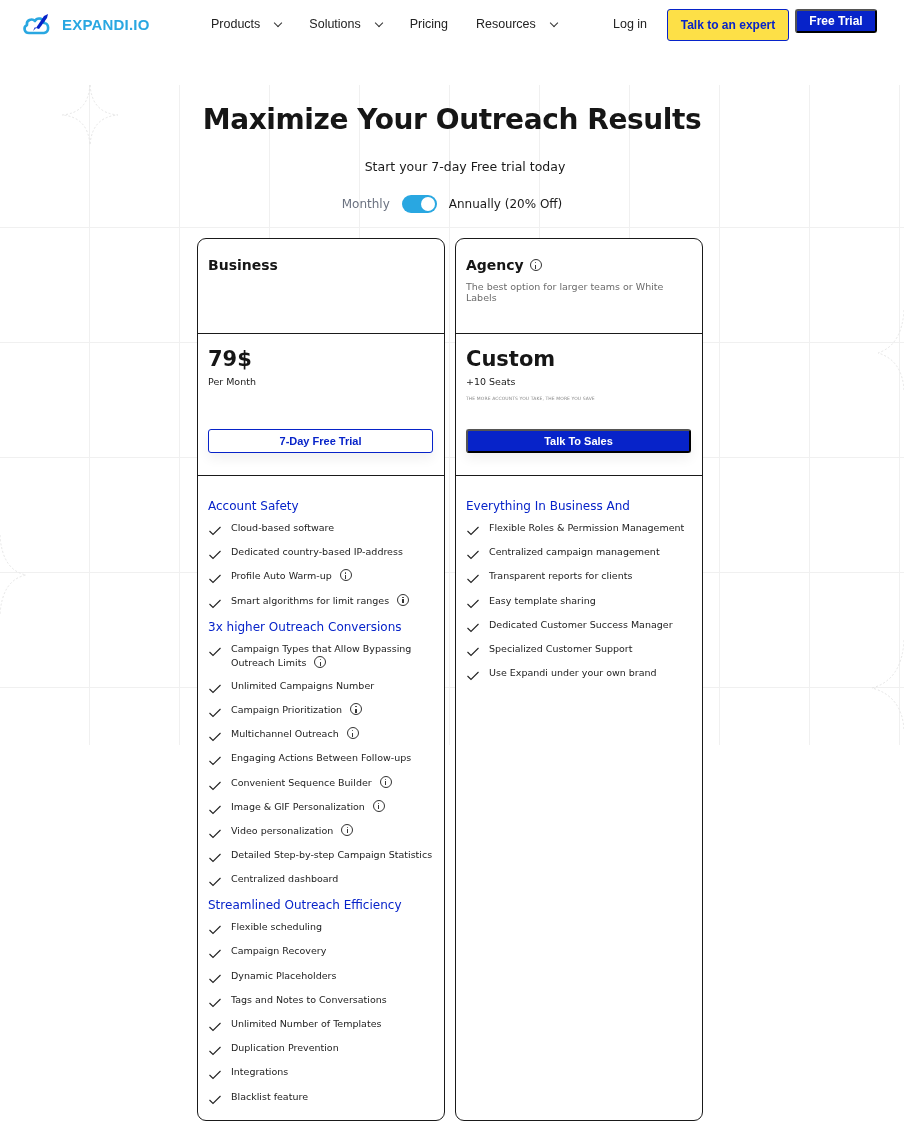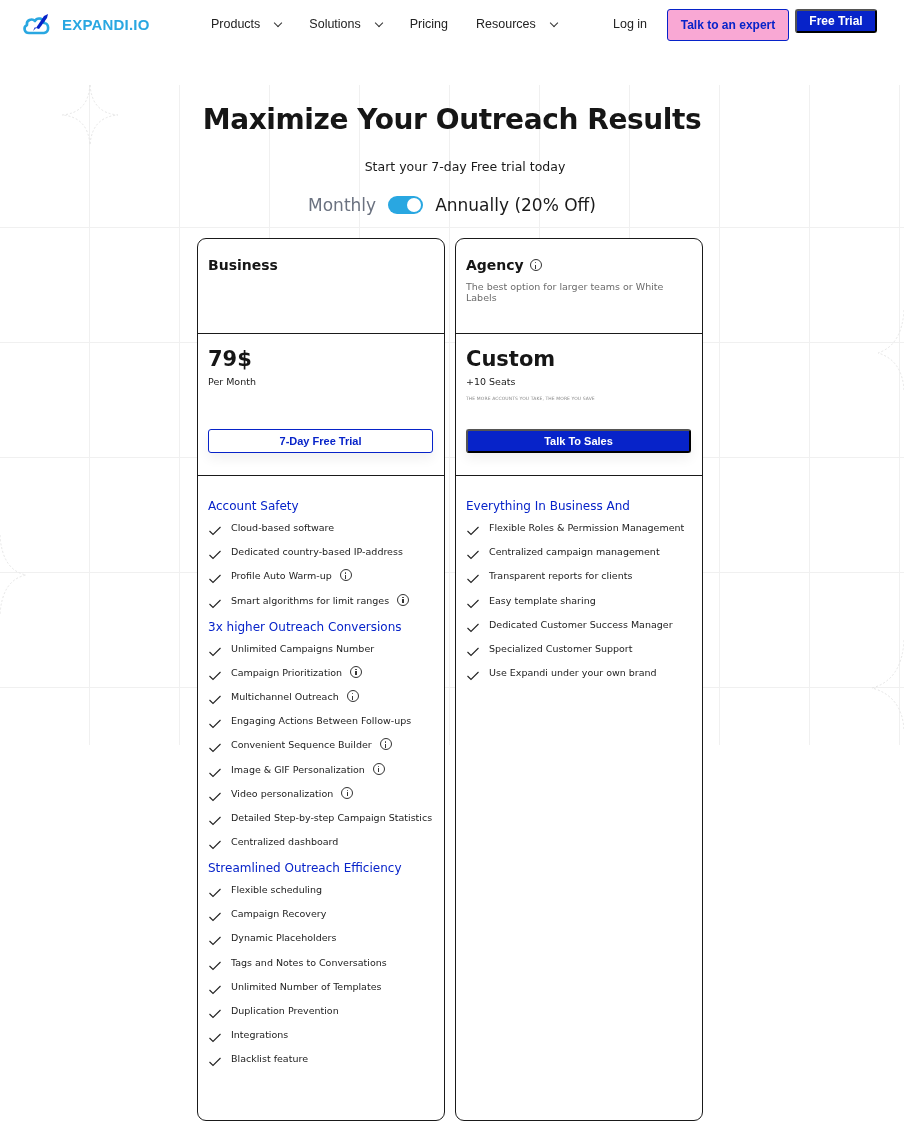--- a/index.html
+++ b/index.html
@@ -18,27 +18,27 @@
   .bg-star { position: absolute; z-index: 0; }
 
   
   .header { position: absolute; left: 0; top: 0; width: 904px; height: 50px; z-index: 2; background: #fff; }
   .logo { position: absolute; left: 22px; top: 12px; display: flex; align-items: center; gap: 10px; }
   .logo-text { font-family: "Liberation Sans", sans-serif; font-weight: 700; font-size: 15px; color: #29a7e1; letter-spacing: 0.2px; }
   .nav { position: absolute; left: 211px; top: 17px; display: flex; gap: 0; }
   .nav-item { font-family: "Liberation Sans", sans-serif; font-size: 12.5px; color: #222; display: flex; align-items: center; gap: 15px; margin-right: 28px; cursor: pointer; }
   .nav-item .chev { width: 6px; height: 6px; border-right: 1.3px solid #333; border-bottom: 1.3px solid #333; transform: rotate(45deg); margin-top: -3px; }
   .login { position: absolute; left: 613px; top: 17px; font-family: "Liberation Sans", sans-serif; font-size: 12.5px; color: #222; cursor: pointer; }
-  .btn-expert { position: absolute; left: 667px; top: 9px; width: 122px; height: 32px; border: 1.3px solid #0723c9; border-radius: 3px; color: #0723c9; font-family: "Liberation Sans", sans-serif; font-weight: 700; font-size: 12px; display: flex; align-items: center; justify-content: center; background: #f9a8d4; cursor: pointer; }
+  .btn-expert { position: absolute; left: 667px; top: 9px; width: 122px; height: 32px; border: 1.3px solid #0723c9; border-radius: 3px; color: #0723c9; font-family: "Liberation Sans", sans-serif; font-weight: 700; font-size: 12px; display: flex; align-items: center; justify-content: center; background: #fde047; cursor: pointer; }
   .btn-free { position: absolute; left: 795px; top: 9px; width: 82px; height: 24px; border-radius: 3px; background: #0723c9; color: #fff; font-family: "Liberation Sans", sans-serif; font-weight: 700; font-size: 12px; display: flex; align-items: center; justify-content: center; cursor: pointer; }
 
   
   .hero-title { position: absolute; left: 0; top: 103px; width: 904px; text-align: center; font-size: 28px; font-weight: 700; color: #161616; letter-spacing: -0.4px; z-index: 1; }
   .hero-sub { position: absolute; left: 13px; top: 159px; width: 904px; text-align: center; font-size: 12.5px; color: #1a1a1a; z-index: 1; }
-  .billing { position: absolute; left: 0; top: 195px; width: 904px; display: flex; justify-content: center; align-items: center; gap: 12px; z-index: 1; font-size: 17px; }
+  .billing { position: absolute; left: 0; top: 195px; width: 904px; display: flex; justify-content: center; align-items: center; gap: 12px; z-index: 1; font-size: 12px; }
   .billing .monthly { color: #6b7280; }
   .billing .annually { color: #1a1a1a; }
   .toggle { width: 35px; height: 18px; border-radius: 9px; background: #29a7e1; position: relative; cursor: pointer; }
   .toggle .knob { position: absolute; right: 2px; top: 2px; width: 14px; height: 14px; border-radius: 50%; background: #fff; }
 
   
   .card { position: absolute; top: 238px; width: 248px; height: 883px; border: 1.3px solid #1a1a1a; border-radius: 9px; background: #fff; z-index: 1; }
   .card.business { left: 197px; }
   .card.agency { left: 455px; }
   .card-sec1 { height: 95px; border-bottom: 1.3px solid #1a1a1a; padding: 18px 10px 0 10px; }
@@ -158,20 +158,26 @@
         <svg class="check" viewBox="0 0 14 14">
           <path d="M1.5 8 L5 11.5 L12.5 4" fill="none" stroke="#222" stroke-width="1.1"></path>
         </svg>
         <span class="txt-wrap"><span class="txt">Smart algorithms for limit ranges</span><span class="info"></span></span>
       </div>
       <div class="feat-head next">3x higher Outreach Conversions</div>
       <div class="feat">
         <svg class="check" viewBox="0 0 14 14">
           <path d="M1.5 8 L5 11.5 L12.5 4" fill="none" stroke="#222" stroke-width="1.1"></path>
         </svg>
+        <span class="txt-wrap"><span class="txt">Campaign Types that Allow Bypassing Outreach Limits</span><span class="info"></span></span>
+      </div>
+      <div class="feat">
+        <svg class="check" viewBox="0 0 14 14">
+          <path d="M1.5 8 L5 11.5 L12.5 4" fill="none" stroke="#222" stroke-width="1.1"></path>
+        </svg>
         <span class="txt-wrap"><span class="txt">Unlimited Campaigns Number</span></span>
       </div>
       <div class="feat">
         <svg class="check" viewBox="0 0 14 14">
           <path d="M1.5 8 L5 11.5 L12.5 4" fill="none" stroke="#222" stroke-width="1.1"></path>
         </svg>
         <span class="txt-wrap"><span class="txt">Campaign Prioritization</span><span class="info"></span></span>
       </div>
       <div class="feat">
         <svg class="check" viewBox="0 0 14 14">

